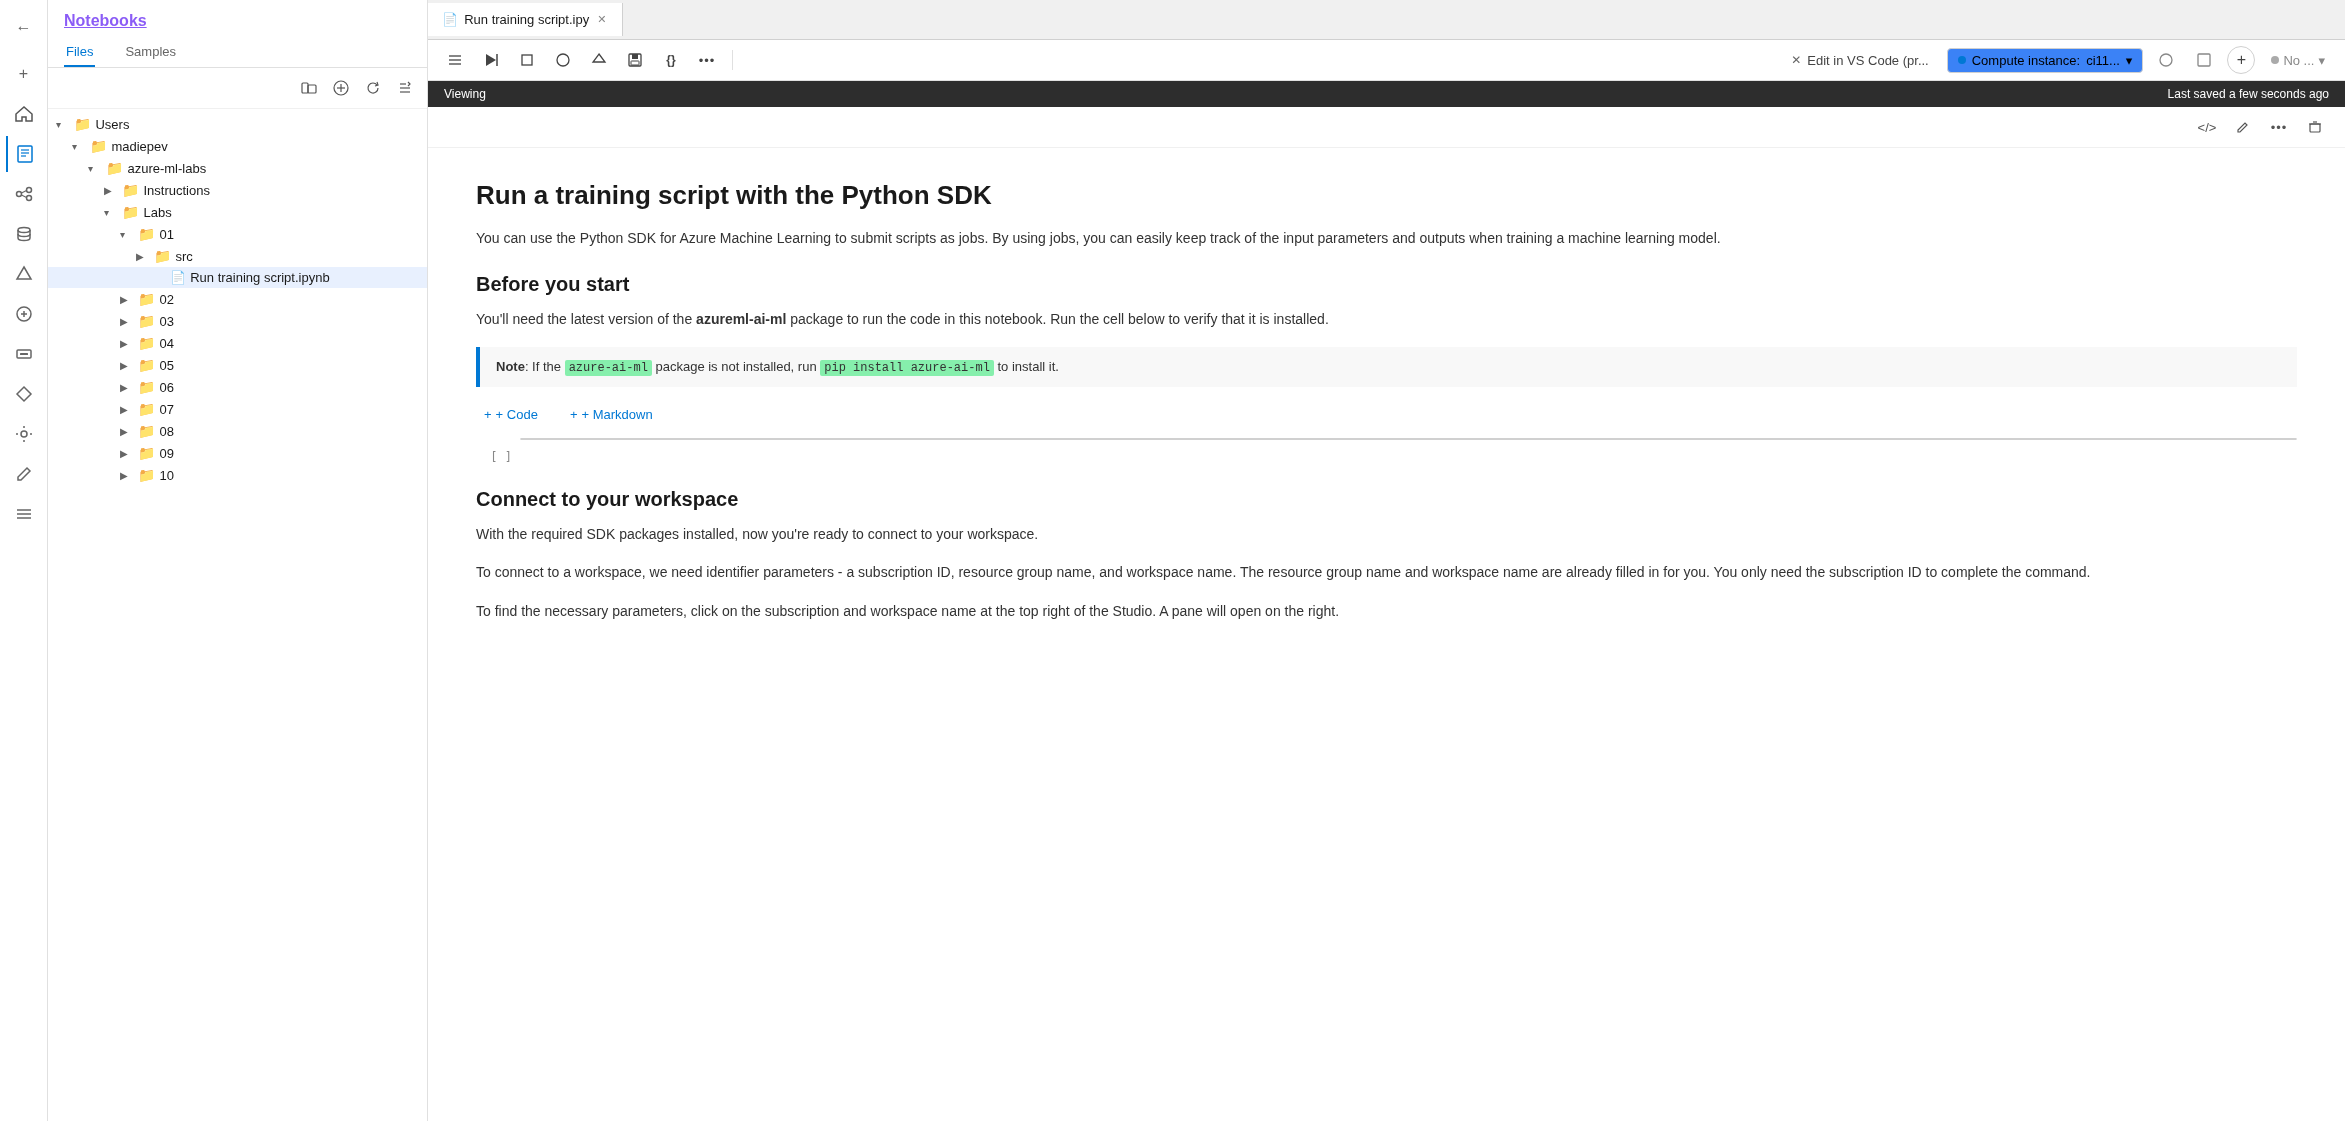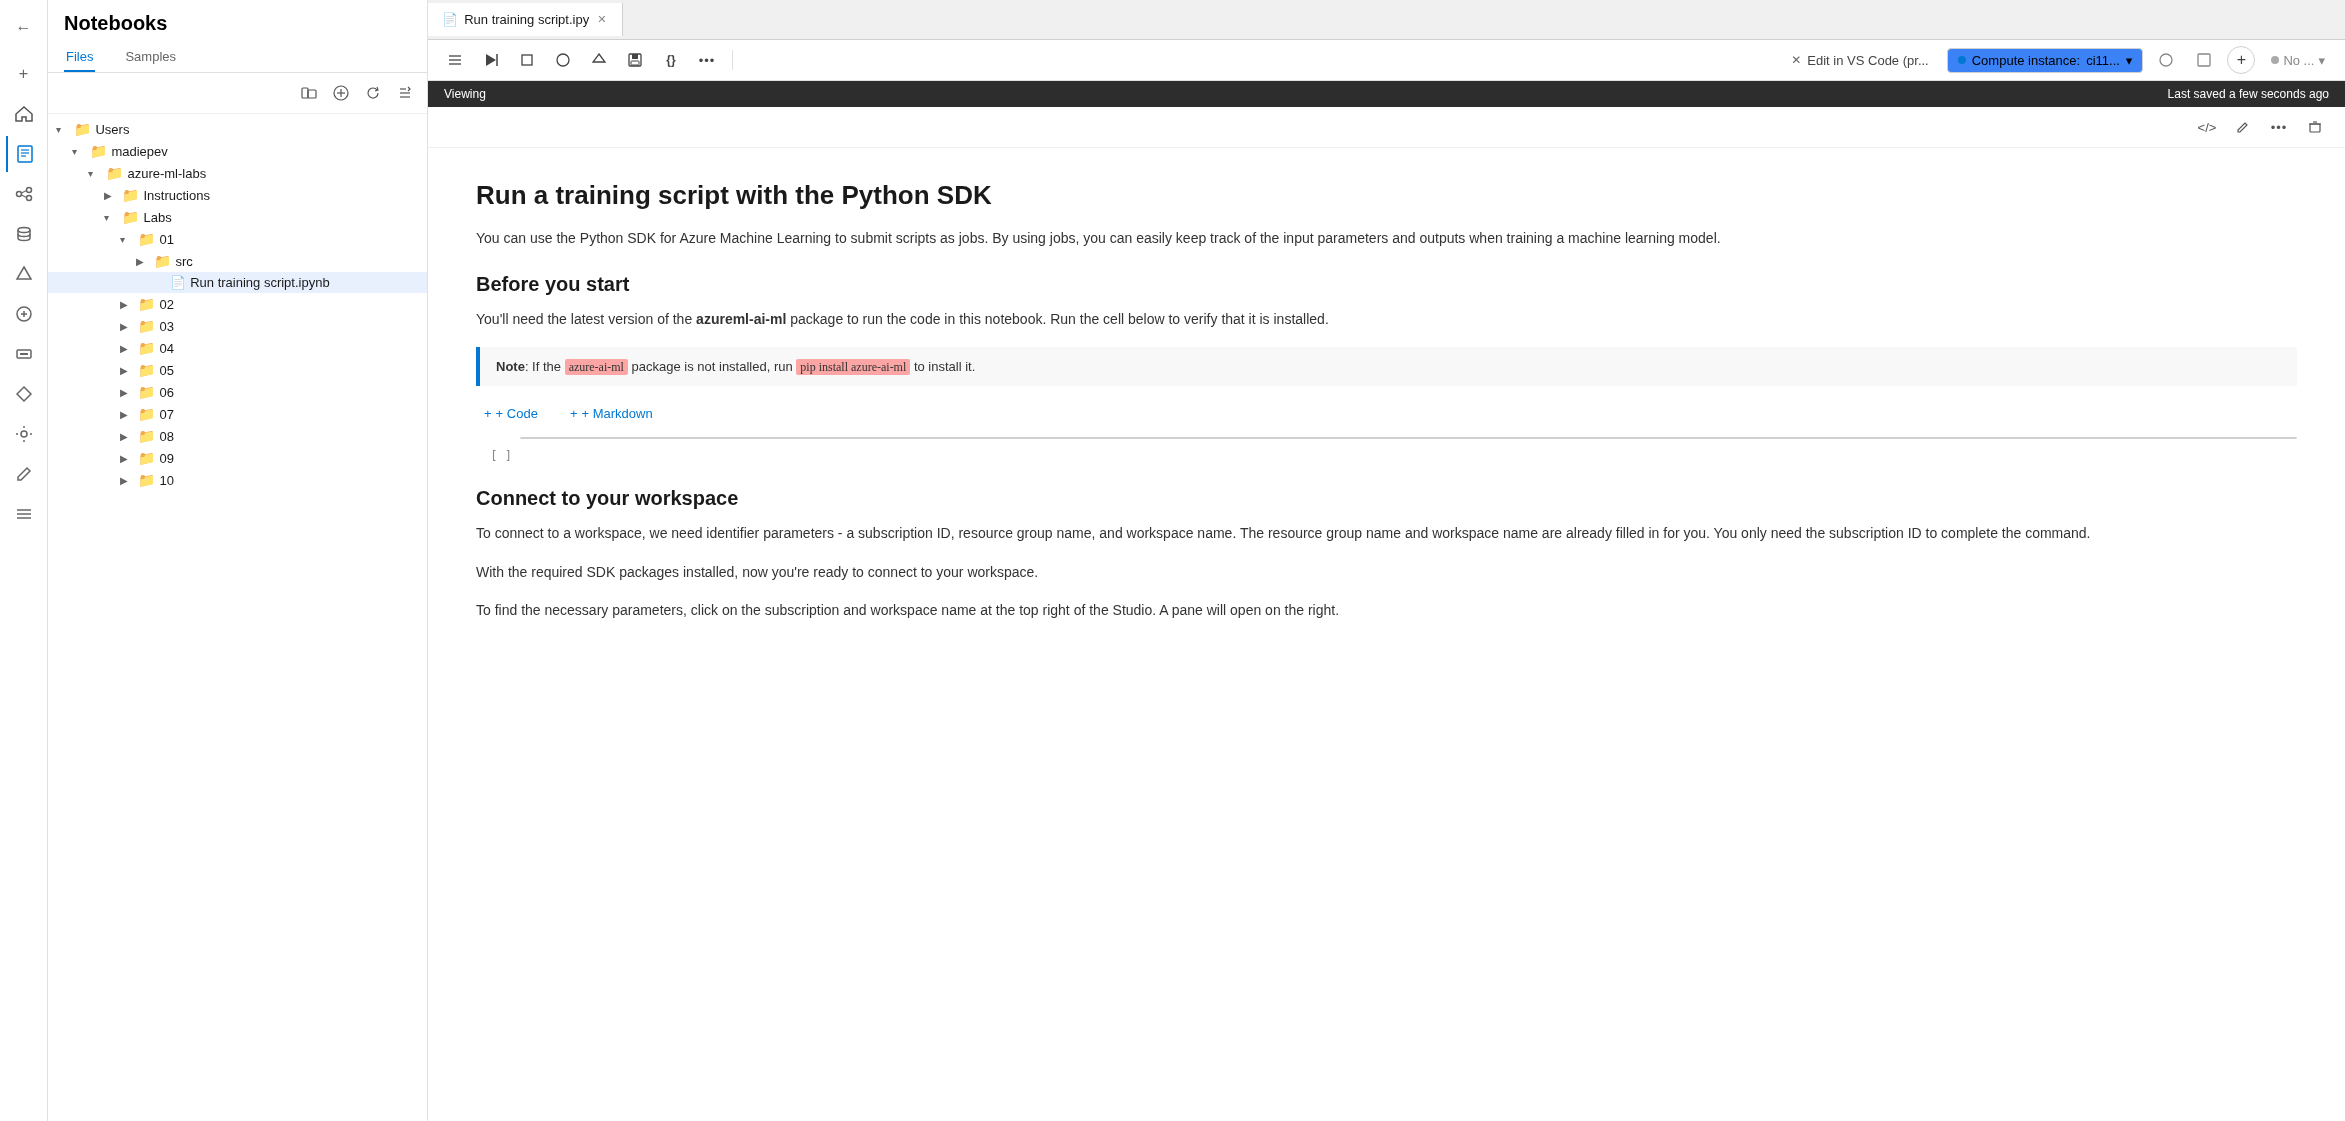--- a/index.html
+++ b/index.html
@@ -36,23 +36,24 @@
     .file-panel {
       width: 380px;
       background: #fff;
       border-right: 1px solid #e0e0e0;
       display: flex;
       flex-direction: column;
       overflow: hidden;
     }
     .file-panel-header {
       padding: 12px 16px 0;
-      font-size: 20px;
+      font-size: 16px;
       font-weight: 600;
-      color: #000000;
+      color: #8b5cf6;
+      text-decoration: underline;
     }
     .file-panel-tabs {
       display: flex;
       gap: 28px;
       padding: 8px 16px 0;
       border-bottom: 1px solid #e0e0e0;
     }
     .file-tab {
       padding: 6px 2px;
       font-size: 13px;
@@ -293,21 +294,21 @@
     .note-box {
       border-left: 4px solid #0078d4;
       background: #f8f8f8;
       padding: 10px 16px;
       margin-bottom: 16px;
       font-size: 13px;
       color: #333;
       line-height: 1.5;
     }
     .note-box strong { font-weight: 700; }
-    code { font-family: Liberation Serif, serif; background: #fca5a5; padding: 1px 4px; border-radius: 2px; font-size: 12px; }
+    code { font-family: Liberation Mono, monospace; background: #86efac; padding: 1px 4px; border-radius: 2px; font-size: 12px; }
 
     
     .cell-add-buttons {
       display: flex;
       gap: 16px;
       margin: 12px 0;
     }
     .cell-add-btn {
       display: flex;
       align-items: center;
@@ -717,18 +718,18 @@
         </button>
       </div>
 
       <div class="code-cell-wrapper">
         <span class="cell-run-indicator">[ ]</span>
         <div class="code-cell">
         </div>
       </div>
 
       <h2 class="content-h2">Connect to your workspace</h2>
+      <p class="content-para">With the required SDK packages installed, now you're ready to connect to your workspace.</p>
       <p class="content-para">To connect to a workspace, we need identifier parameters - a subscription ID, resource group name, and workspace name. The resource group name and workspace name are already filled in for you. You only need the subscription ID to complete the command.</p>
-      <p class="content-para">With the required SDK packages installed, now you're ready to connect to your workspace.</p>
       <p class="content-para">To find the necessary parameters, click on the subscription and workspace name at the top right of the Studio. A pane will open on the right.</p>
     </div>
   </div>
 </div>
 
 </body></html>

